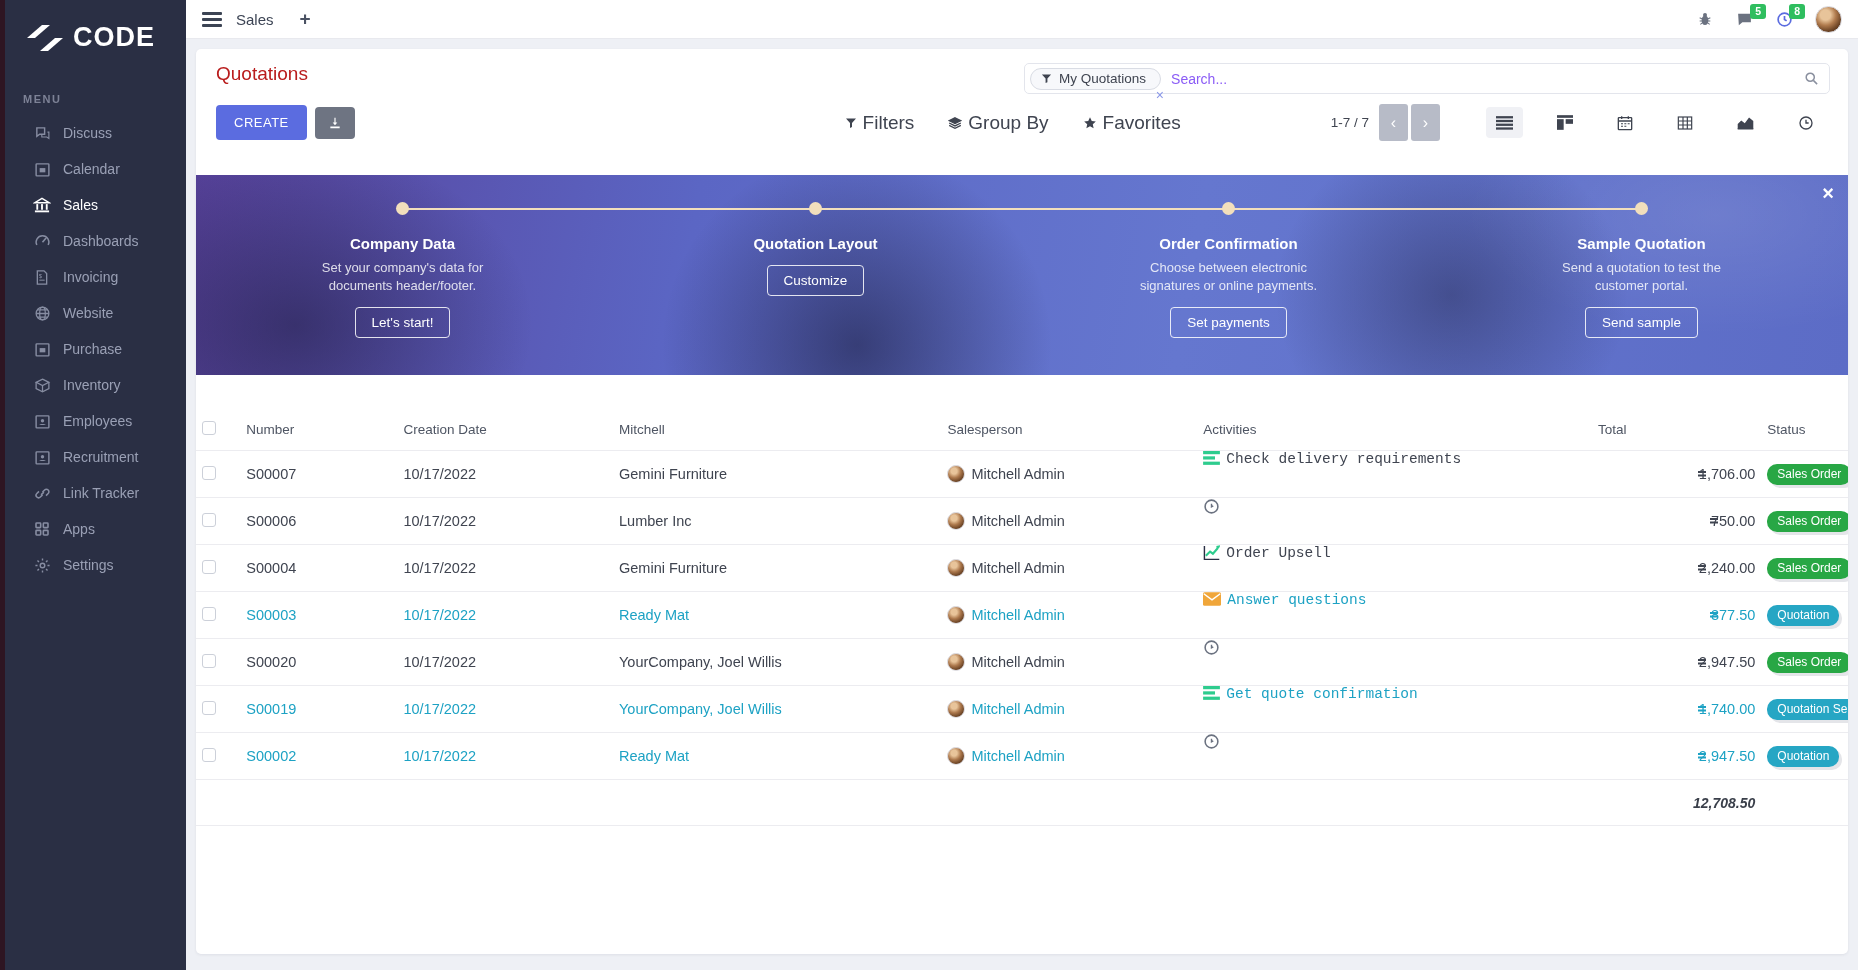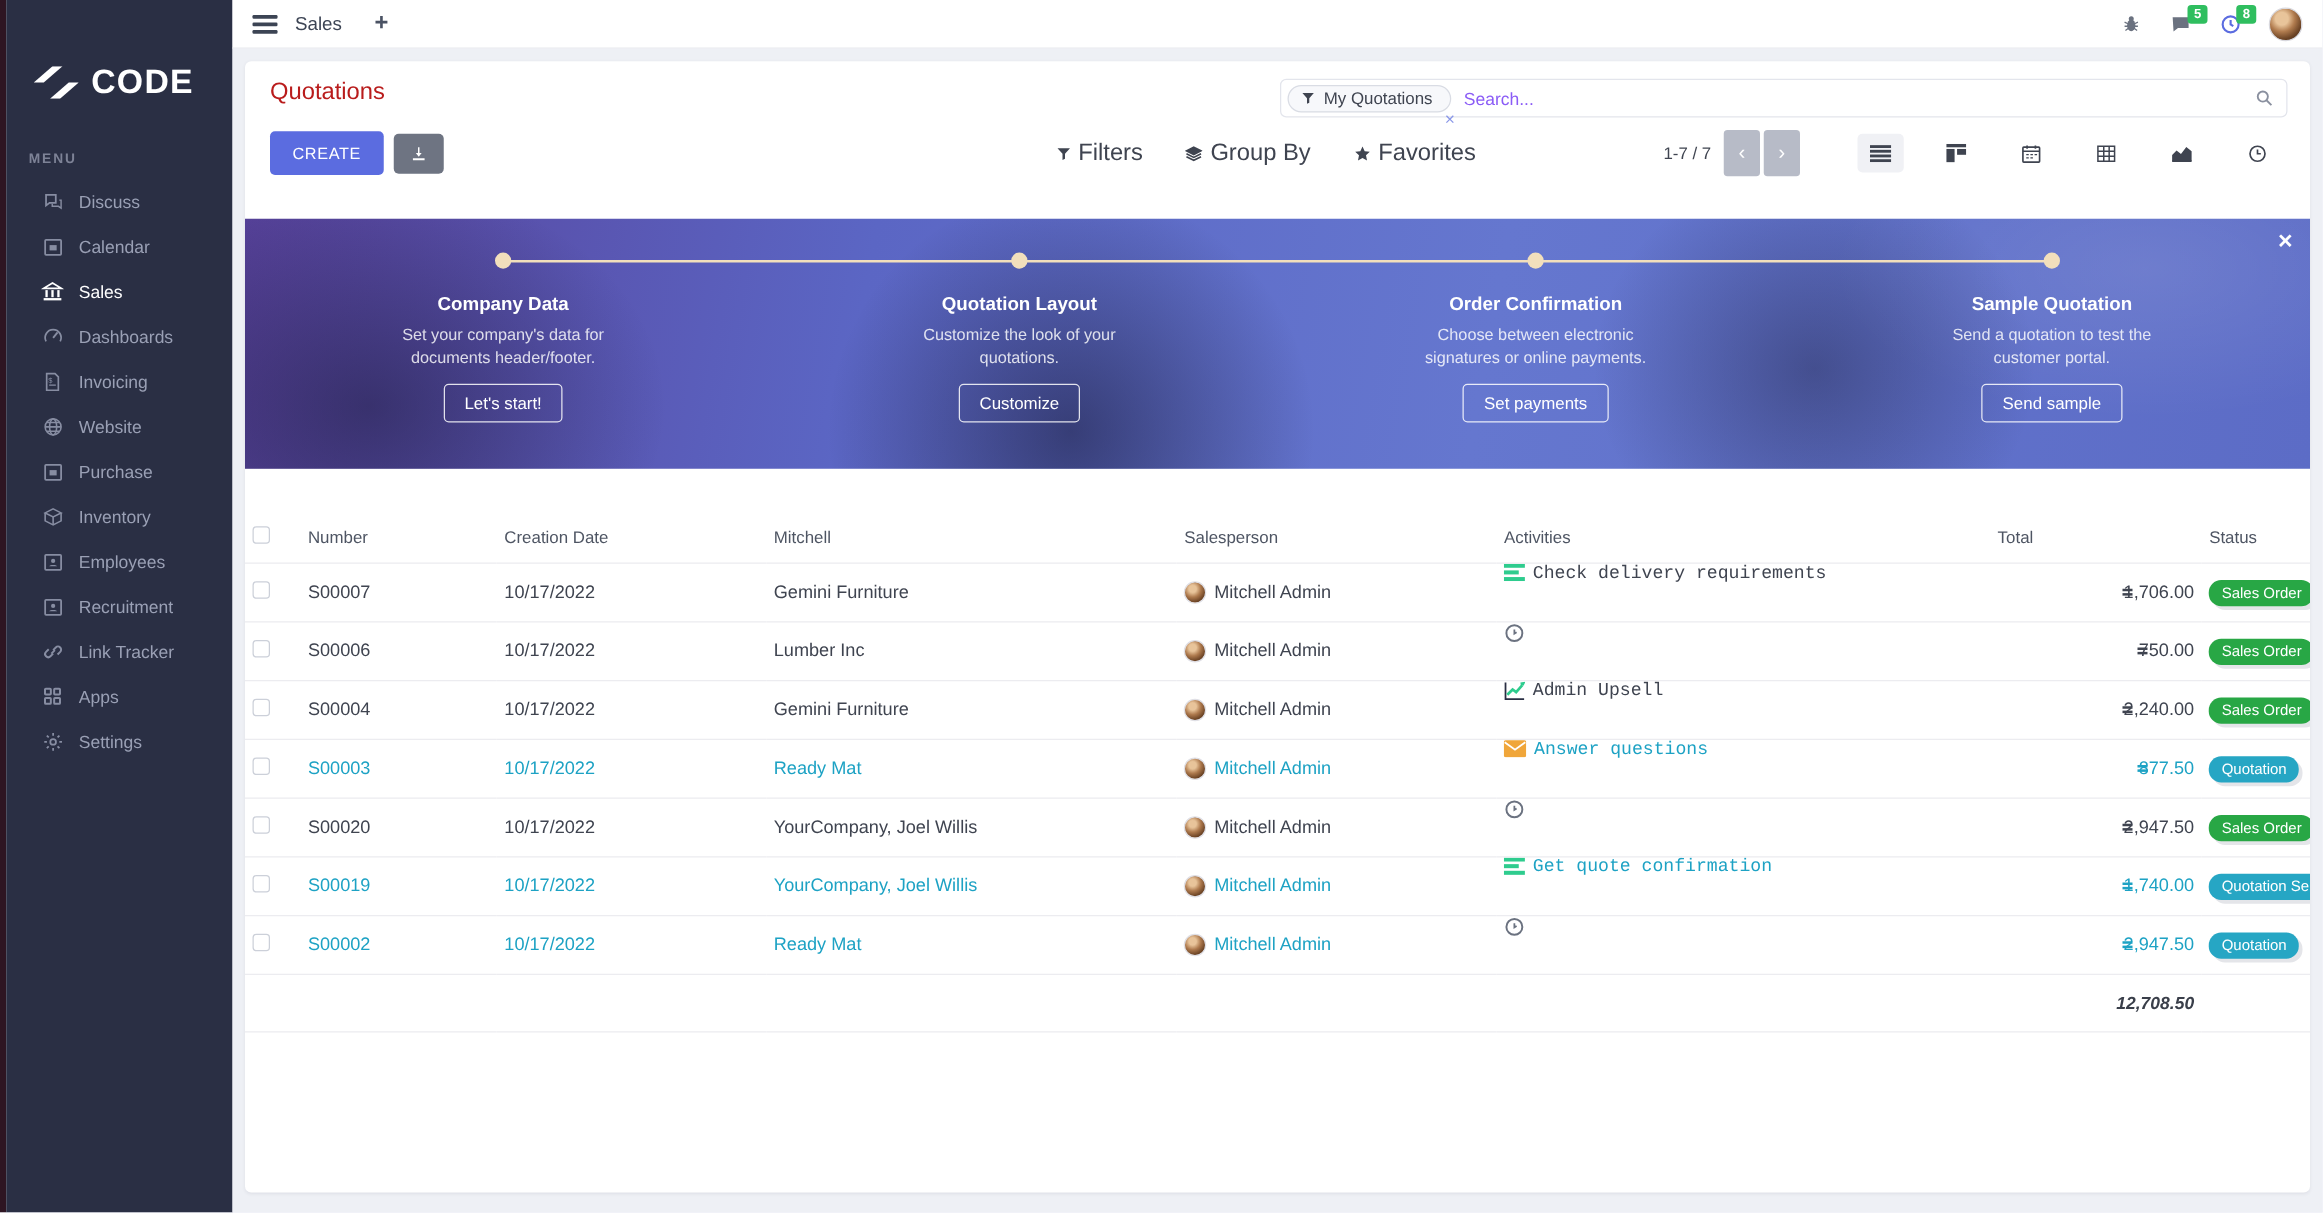--- a/index.html
+++ b/index.html
@@ -4,21 +4,21 @@
 <style>
   * { box-sizing: border-box; margin: 0; padding: 0; }
   html,body { width:1858px; height:970px; overflow:hidden;
     font-family:"Liberation Sans", sans-serif; background:#eef0f5; }
   .app { display:flex; width:100%; height:100%; }
 
   
   .accent-strip { width:5px; background:#2e1522; }
   .sidebar { width:181px; background:#2a2f44; color:#9aa0b5; flex-shrink:0;
     display:flex; flex-direction:column; }
-  .logo { display:flex; align-items:center; gap:10px; padding:22px 0 26px 22px;margin-top:28px; }
+  .logo { display:flex; align-items:center; gap:10px; padding:22px 0 26px 22px; }
   .logo svg { display:block; }
   .logo-text { color:#fff; font-size:27px; font-weight:bold; letter-spacing:1px; }
   .menu-label { font-size:11px; letter-spacing:1.5px; color:#7d8296;
     padding:14px 0 10px 18px; font-weight:bold; }
   .nav-item { display:flex; align-items:center; gap:12px; padding:9px 10px 9px 28px;
     font-size:14px; cursor:pointer; }
   .nav-item .nicon { width:18px; height:18px; display:inline-flex; align-items:center;
     justify-content:center; color:#878da2; }
   .nav-item.active { color:#ffffff; }
   .nav-item.active .nicon { color:#ffffff; }
@@ -434,21 +434,20 @@
           <div class="steps">
             <div class="step">
               <span class="step-dot"></span>
               <div class="step-title">Company Data</div>
               <div class="step-desc">Set your company's data for documents header/footer.</div>
               <button class="step-btn">Let's start!</button>
             </div>
             <div class="step">
               <span class="step-dot"></span>
               <div class="step-title">Quotation Layout</div>
-              <div class="step-desc">Customize the look of your quotations.</div>
               <button class="step-btn">Customize</button>
             </div>
             <div class="step">
               <span class="step-dot"></span>
               <div class="step-title">Order Confirmation</div>
               <div class="step-desc">Choose between electronic signatures or online payments.</div>
               <button class="step-btn">Set payments</button>
             </div>
             <div class="step">
               <span class="step-dot"></span>
@@ -550,21 +549,21 @@
                   </td>
                 <td>
                     <span class="act-cell">
                       <span class="ico">
                         <svg width="17" height="16" viewBox="0 0 24 22" fill="none">
                           <path d="M2 1v19h21" stroke="#2a2f44" stroke-width="2"></path>
                           <path d="M4 15 10 9l4 3 7-8" stroke="#2ecc8e" stroke-width="3"></path>
                           <path d="M21 4l1-2-3 .5" stroke="#2ecc8e" stroke-width="3"></path>
                         </svg>
                       </span>
-                      <span>Admin Upsell</span>
+                      <span>Order Upsell</span>
                     </span>
                   </td>
                 <td class="total-cell"><span class="amt">2,240.00</span></td>
                 <td><span class="badge green">Sales Order</span></td>
               </tr>
 
               <tr class="hl">
                 <td class="cb-cell"><span class="cbx"></span></td>
                 <td>S00003</td>
                 <td>10/17/2022</td>

